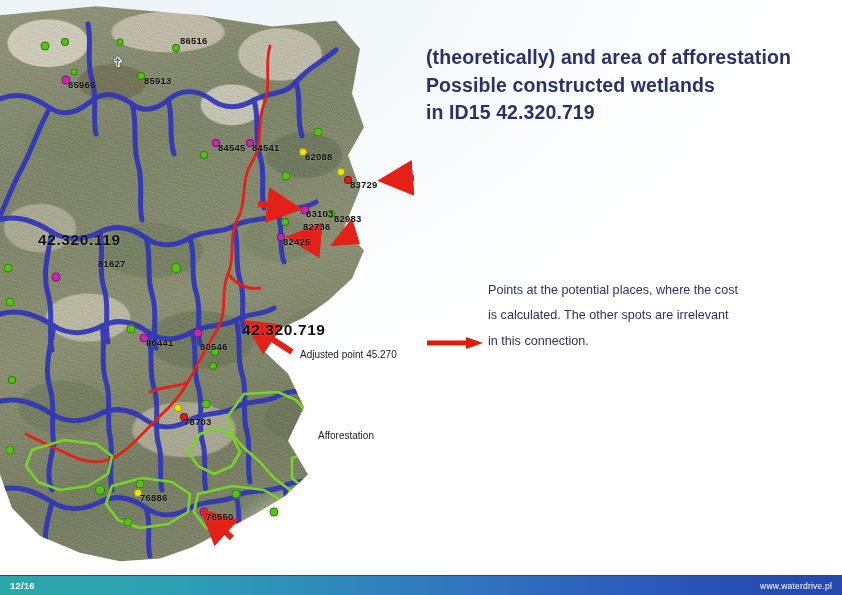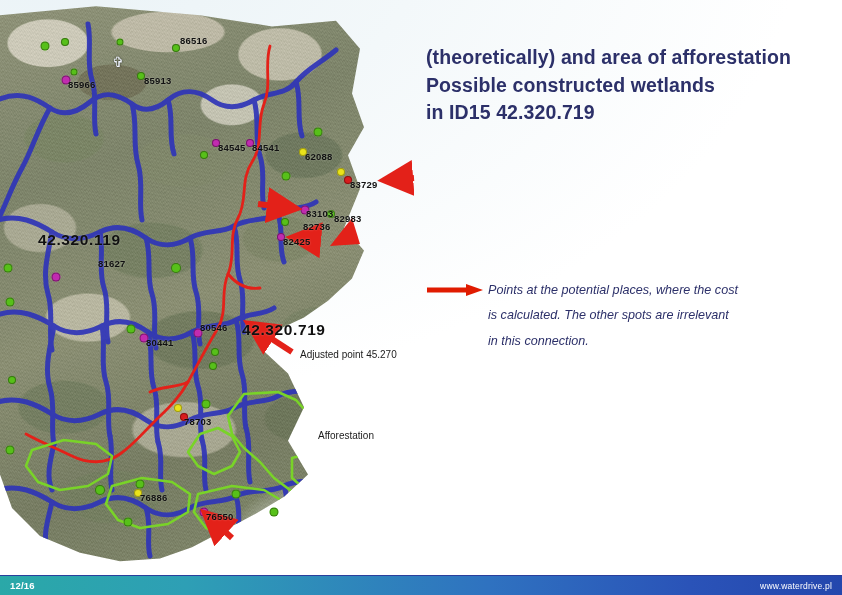--- a/index.html
+++ b/index.html
@@ -101,21 +101,21 @@
   #title{
     position:absolute; left:426px; top:44px; width:400px;
     color:#2c3069; font-size:19.5px; font-weight:700; line-height:1.42;
     letter-spacing:.1px;
   }
   #title div{ white-space:nowrap; }
 
   #legend{
     position:absolute; left:426px; top:278px; width:400px;
   }
-  .legend-row{ display:flex; align-items:flex-start;font-style:italic; }
+  .legend-row{ display:flex; align-items:flex-end; }
   .legend-arrow{ flex:0 0 62px; padding-top:5px; }
   .legend-text{ color:#2c3069; font-size:12.6px; line-height:2.02; }
   .legend-text div{ white-space:nowrap; }
 
   
   #footer{
     position:absolute; left:0; bottom:0; width:842px; height:20px;
     background:linear-gradient(90deg,#2aa8a8 0%,#2e9fb5 22%,#2f72c0 58%,#2a53b8 82%,#2447ad 100%);
     border-top:1px solid #2a3f9c;
     display:flex; align-items:center; justify-content:space-between;
@@ -277,21 +277,21 @@
     <div class="mlabel small" style="left: 218px; top: 143px;">84545</div>
     <div class="mlabel small" style="left: 252px; top: 143px; text-align: center;">84541</div>
     <div class="mlabel small" style="left: 305px; top: 152px;">62088</div>
     <div class="mlabel small" style="left: 350px; top: 180px;">83729</div>
     <div class="mlabel small" style="left: 306px; top: 209px;">83103</div>
     <div class="mlabel small" style="left: 334px; top: 214px;">82983</div>
     <div class="mlabel small" style="left: 287px; top: 222px; margin-left: 16px;">82736</div>
     <div class="mlabel small" style="left: 283px; top: 237px;">82425</div>
     <div class="mlabel small" style="left: 58px; top: 259px; padding-left: 40px;">81627</div>
     <div class="mlabel small" style="left: 146px; top: 338px;">80441</div>
-    <div class="mlabel small" style="left: 200px; top: 323px;">80546</div>
+    <div class="mlabel small" style="left: 200px; top: 342px;">80546</div>
     <div class="mlabel small" style="left: 184px; top: 417px;">78703</div>
     <div class="mlabel small" style="left: 140px; top: 493px;">76886</div>
     <div class="mlabel small" style="left: 206px; top: 512px;">76550</div>
     <div class="mlabel note" style="left: 300px; top: 350px;">Adjusted point 45.270</div>
     <div class="mlabel note" style="left: 318px; top: 431px;">Afforestation</div>
   </div>
 
 <div id="title">
   <div>(theoretically) and area of afforestation</div>
   <div>Possible constructed wetlands</div>

